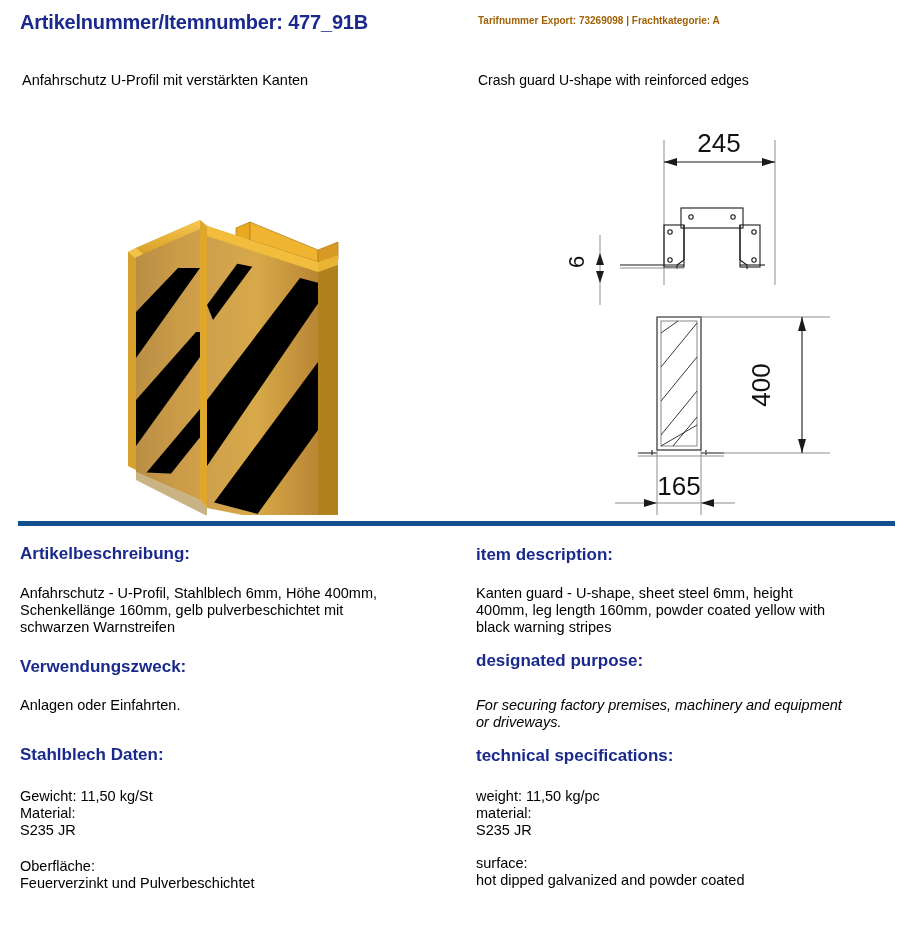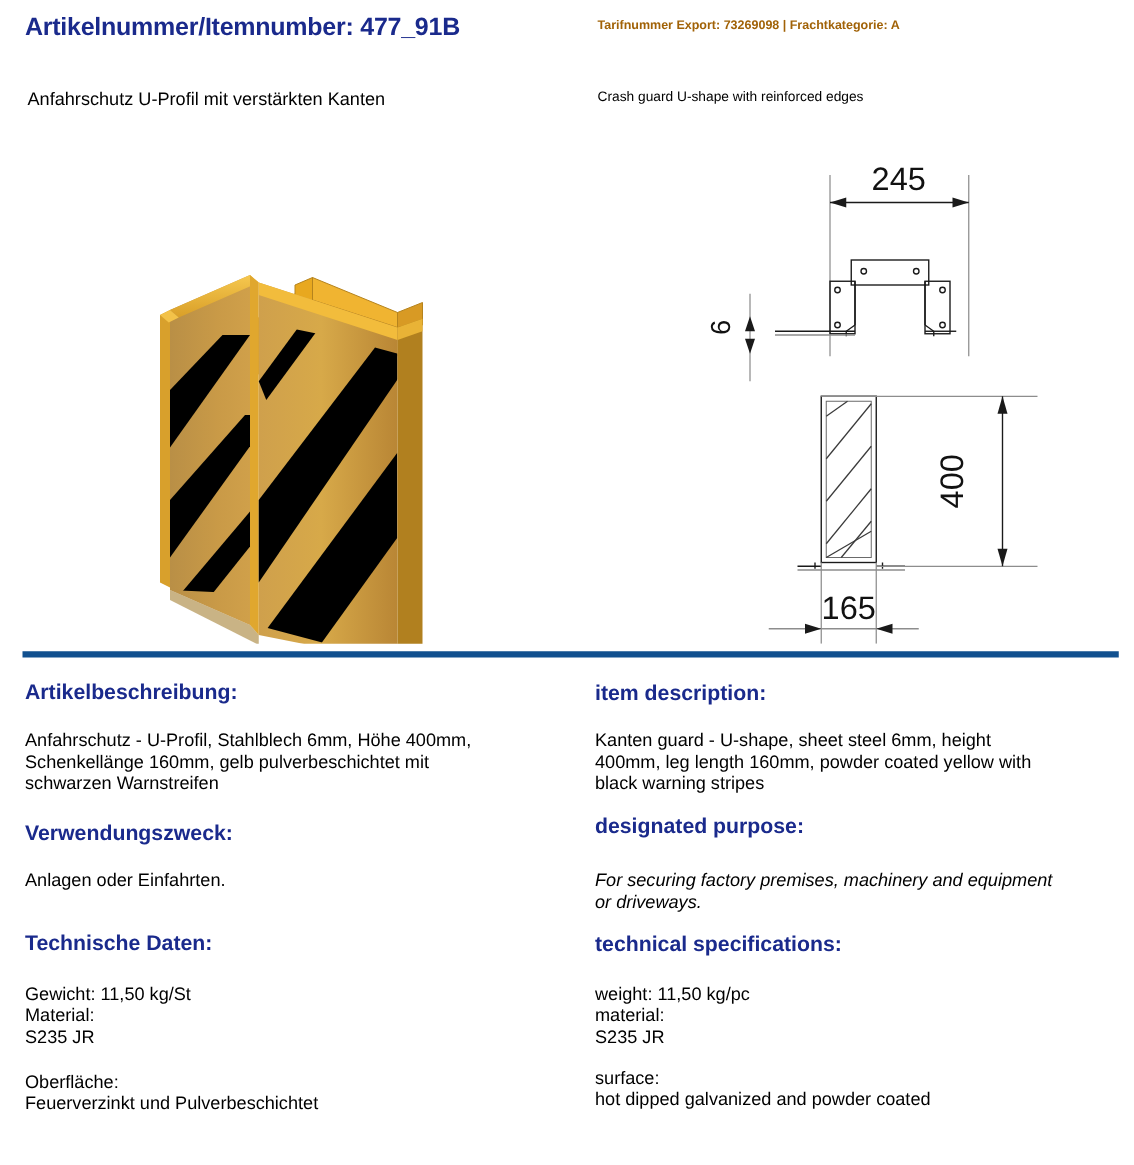--- a/index.html
+++ b/index.html
@@ -48,21 +48,21 @@
     left: 22px;
     top: 72px;
     font-size: 14.5px;
     color: #000000;
     white-space: nowrap;
   }
   .sub-right {
     position: absolute;
     left: 478px;
     top: 72px;
-    font-size: 11px;
+    font-size: 14px;
     color: #000000;
     white-space: nowrap;
   }
 
   
   .render-wrap {
     position: absolute;
     left: 0px;
     top: 100px;
     width: 460px;
@@ -322,21 +322,21 @@
   </div>
 
   <div class="col-de blk blk-purp-head">
     <div class="sec-head">Verwendungszweck:</div>
   </div>
   <div class="col-de blk blk-purp-body sec-body">
     <span class="ln">Anlagen oder Einfahrten.</span>
   </div>
 
   <div class="col-de blk blk-tech-head">
-    <div class="sec-head">Technische Daten:</div>
+    <div class="sec-head">Stahlblech Daten:</div>
   </div>
   <div class="col-de blk blk-tech-body sec-body">
     <span class="ln">Gewicht: 11,50 kg/St</span>
     <span class="ln">Material:</span>
     <span class="ln">S235 JR</span>
   </div>
   <div class="col-de blk blk-surf-body sec-body">
     <span class="ln">Oberfläche:</span>
     <span class="ln">Feuerverzinkt und Pulverbeschichtet</span>
   </div>

